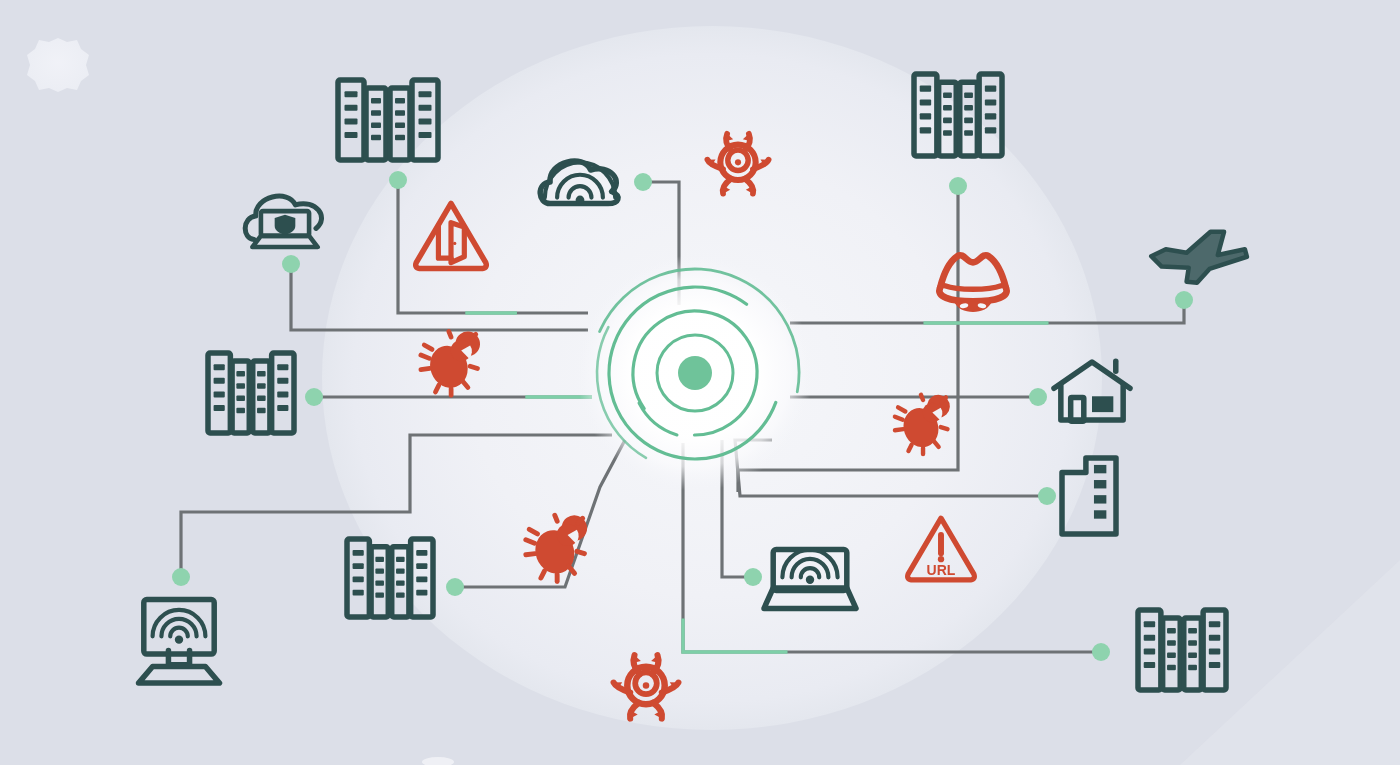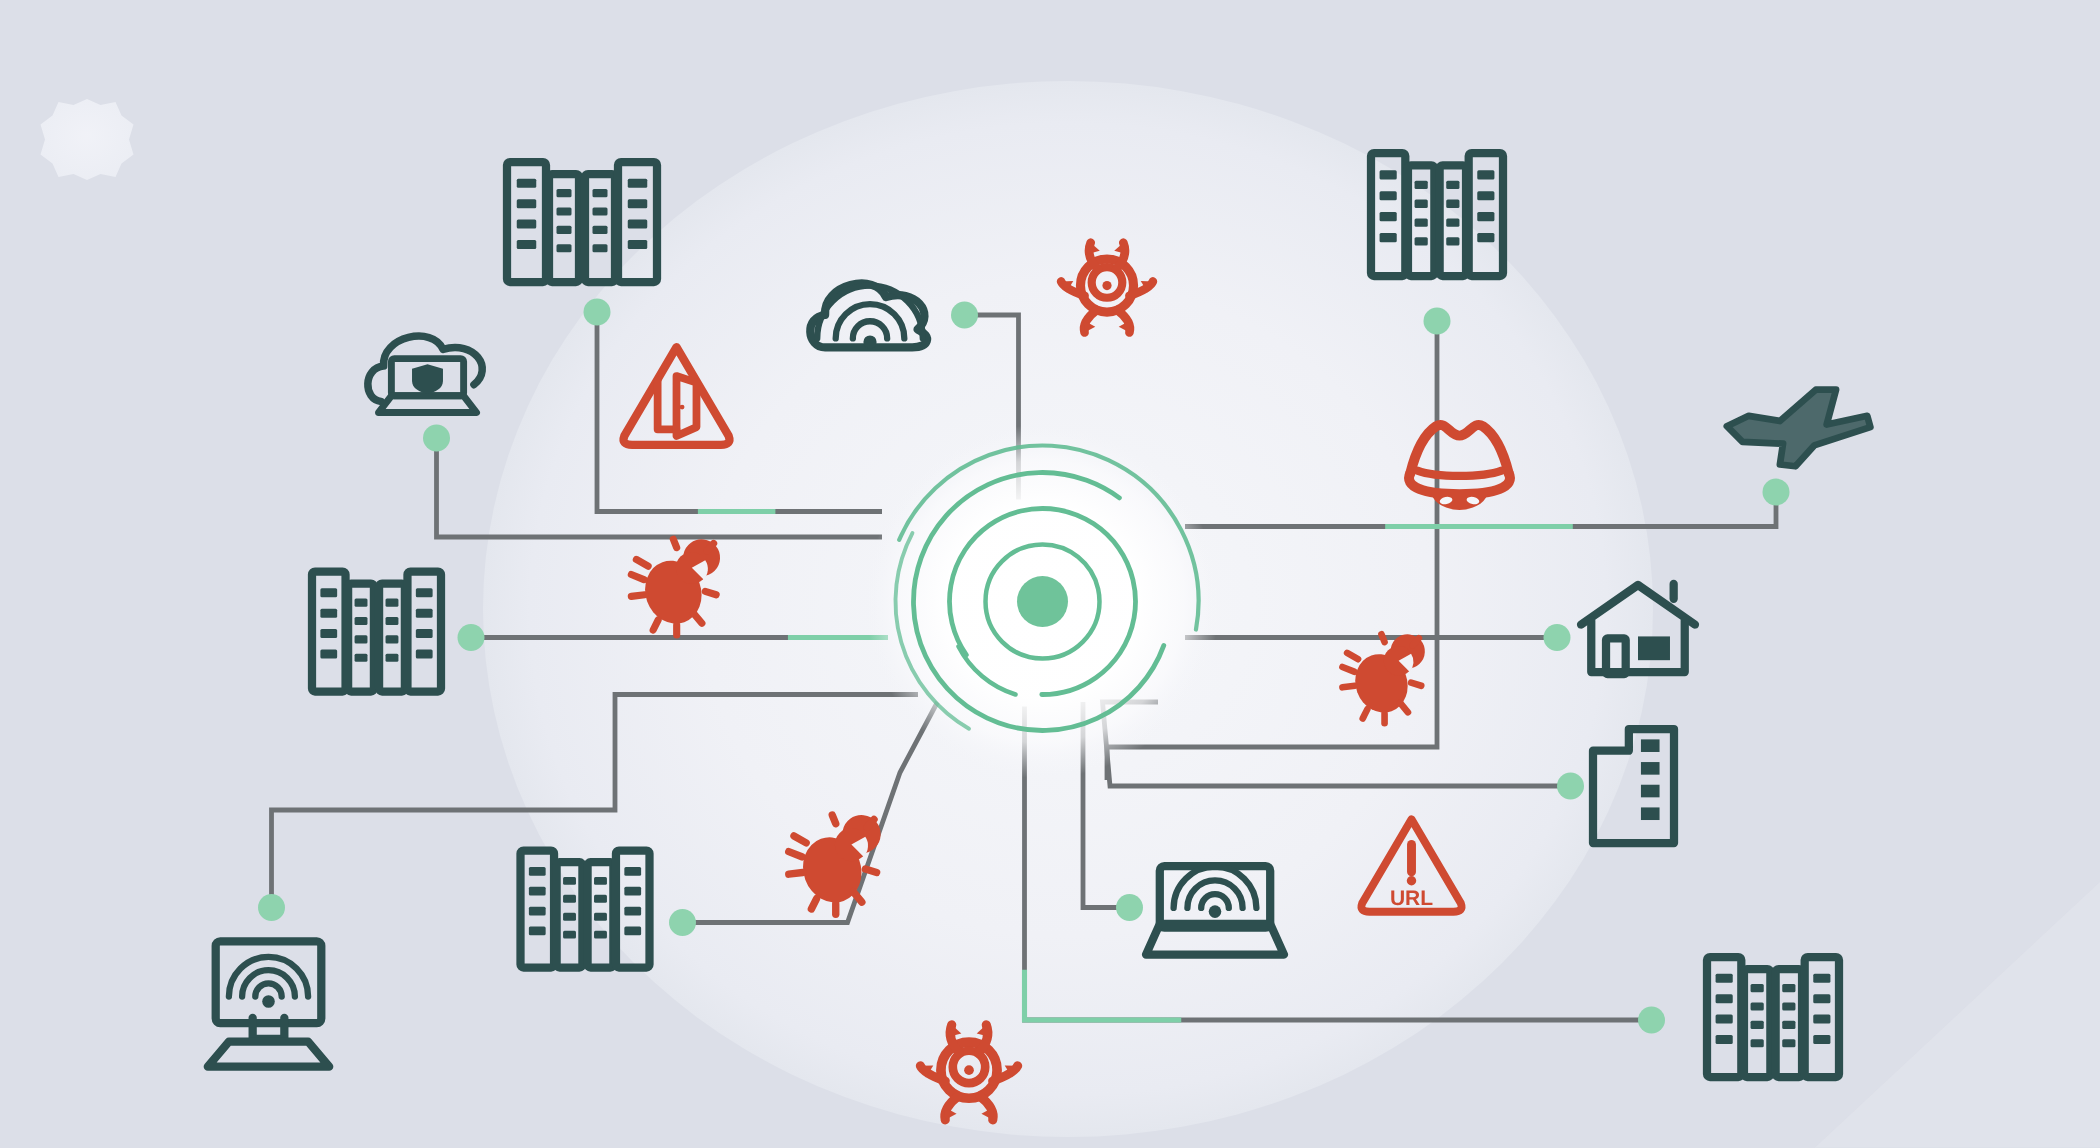--- a/index.html
+++ b/index.html
@@ -2,21 +2,21 @@
 <html><head>
 <meta charset="utf-8">
 <style>
   html,body{margin:0;padding:0;}
   body{
     width:1400px;height:765px;overflow:hidden;
     background:#dcdfe8;
     font-family:"Liberation Sans", sans-serif;
     position:relative;
   }
-  #stage{position:absolute;inset:0;width:1400px;height:546px;margin-top:28px;}
+  #stage{position:absolute;inset:0;width:1400px;height:546px;}
   svg.layer{position:absolute;left:0;top:0;width:1400px;height:765px;}
   #bg-layer{z-index:0;}
   #line-layer{z-index:1;}
   #icon-layer{z-index:2;}
   #hub-layer{z-index:3;}
   .node-hit{position:absolute;z-index:5;background:transparent;}
 </style>
 </head>
 <body>
 

